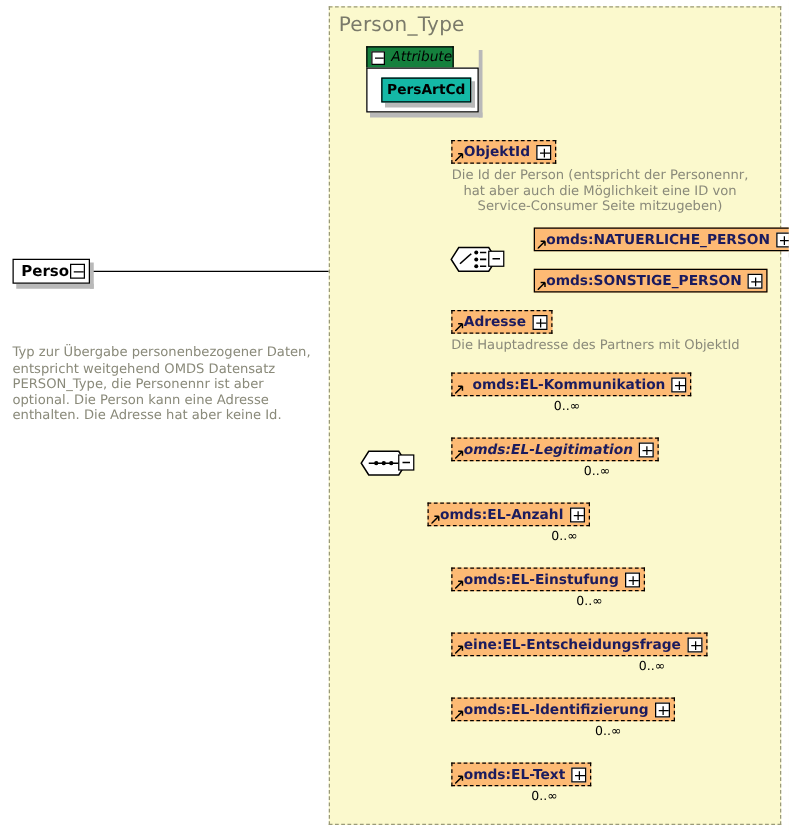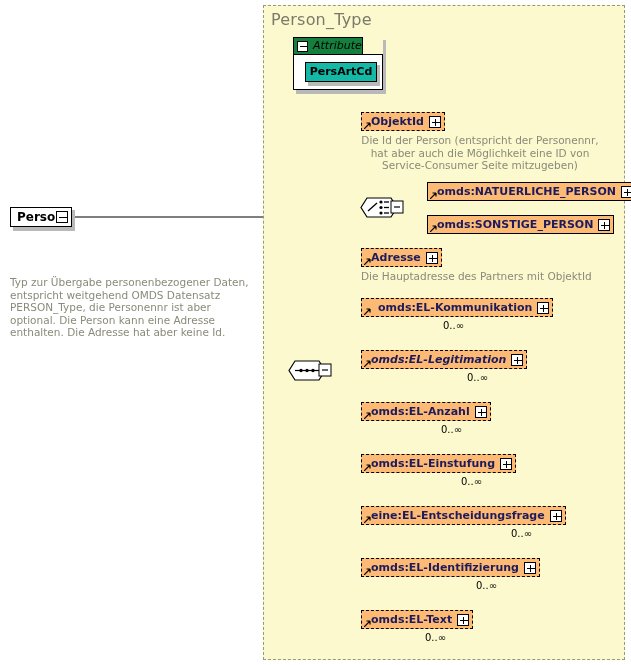--- a/index.html
+++ b/index.html
@@ -289,21 +289,21 @@
     </span>
     <span>omds:EL-Legitimation</span>
     <span class="expander plus">
         <i></i>
         <i class="v"></i>
       </span>
     <span class="shadow"></span>
   </div>
   <div class="card" style="left:467px;top:372px;">0..∞</div>
 
-  <div class="ebox opt" style="left:361px;top:402px;">
+  <div class="ebox opt" style="left:342px;top:402px;">
     <span class="refarrow">
       <svg width="7" height="7" viewBox="0 0 7 7">
           <path d="M0,7 L6,1 M6,1 L2.5,1 M6,1 L6,4.5" stroke="#000" stroke-width="1.2" fill="none"></path>
         </svg>
     </span>
     <span>omds:EL-Anzahl</span>
     <span class="expander plus">
         <i></i>
         <i class="v"></i>
       </span>

